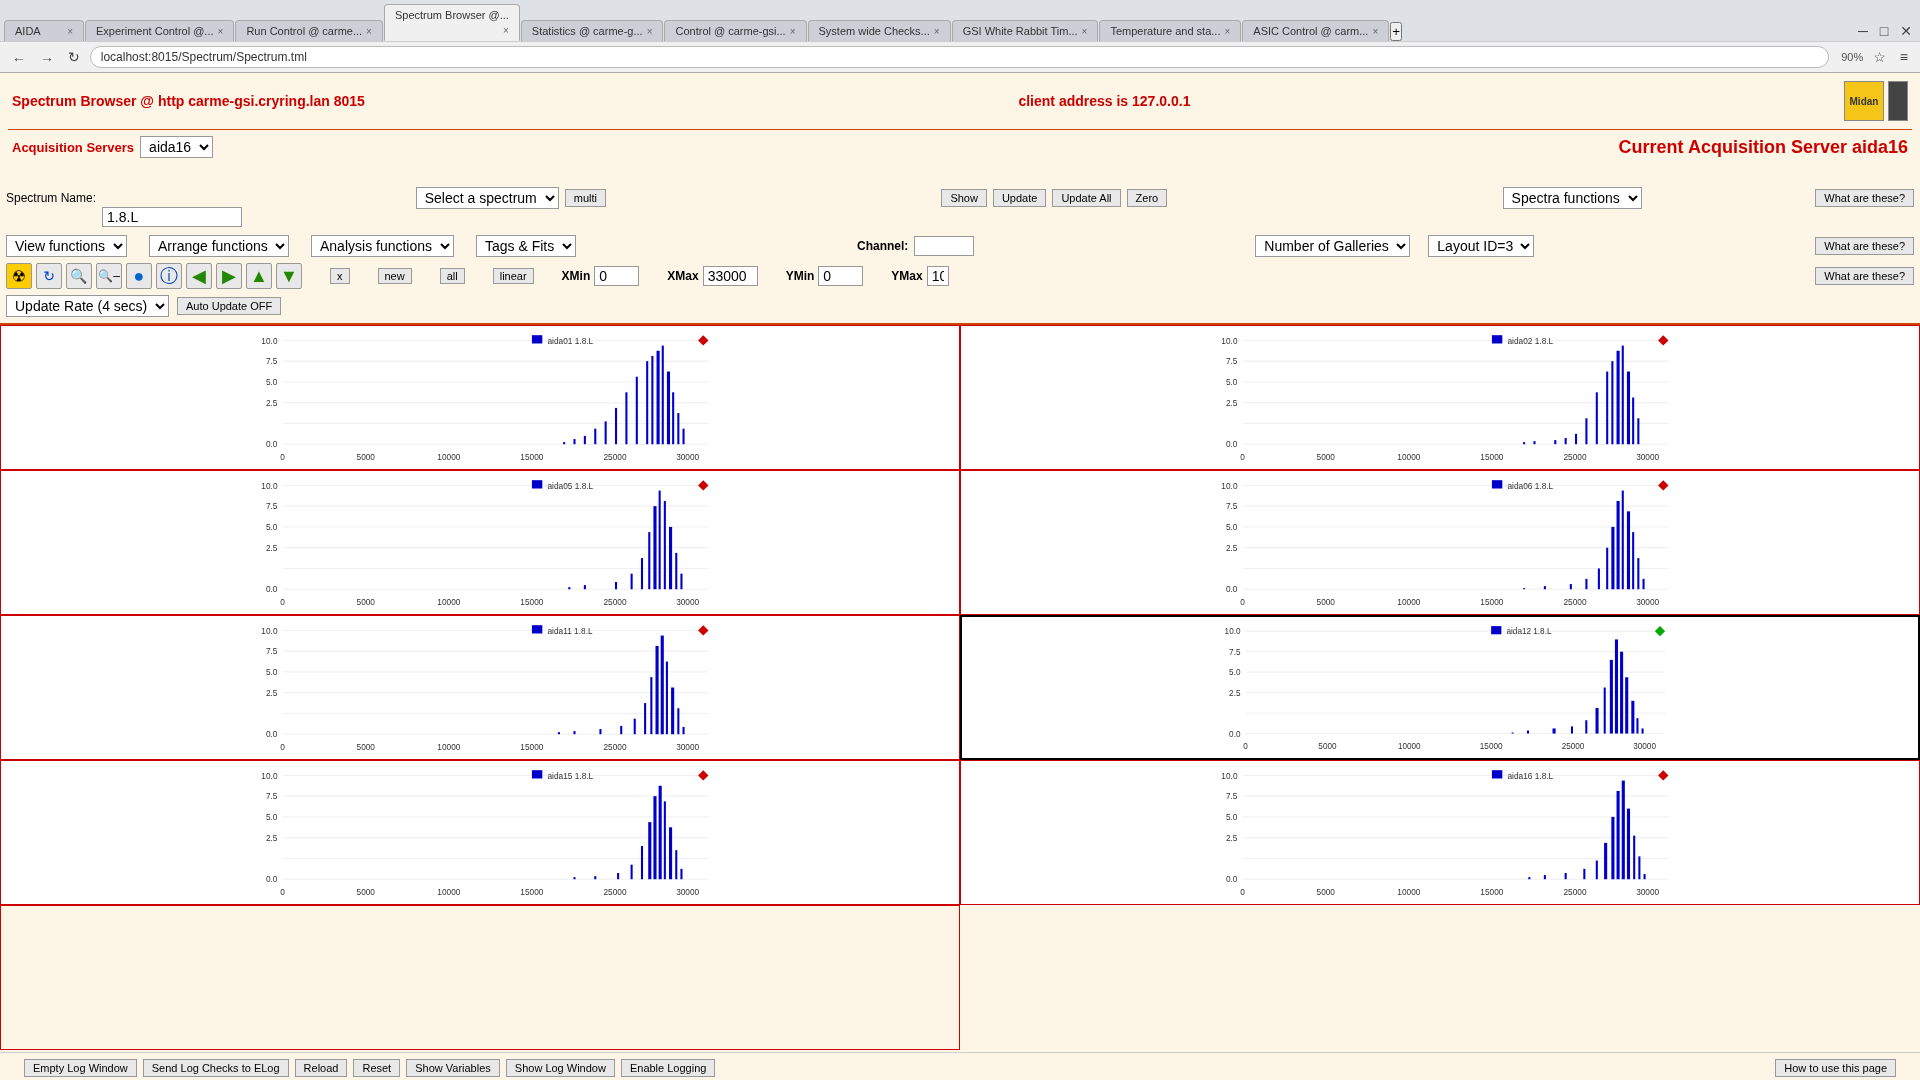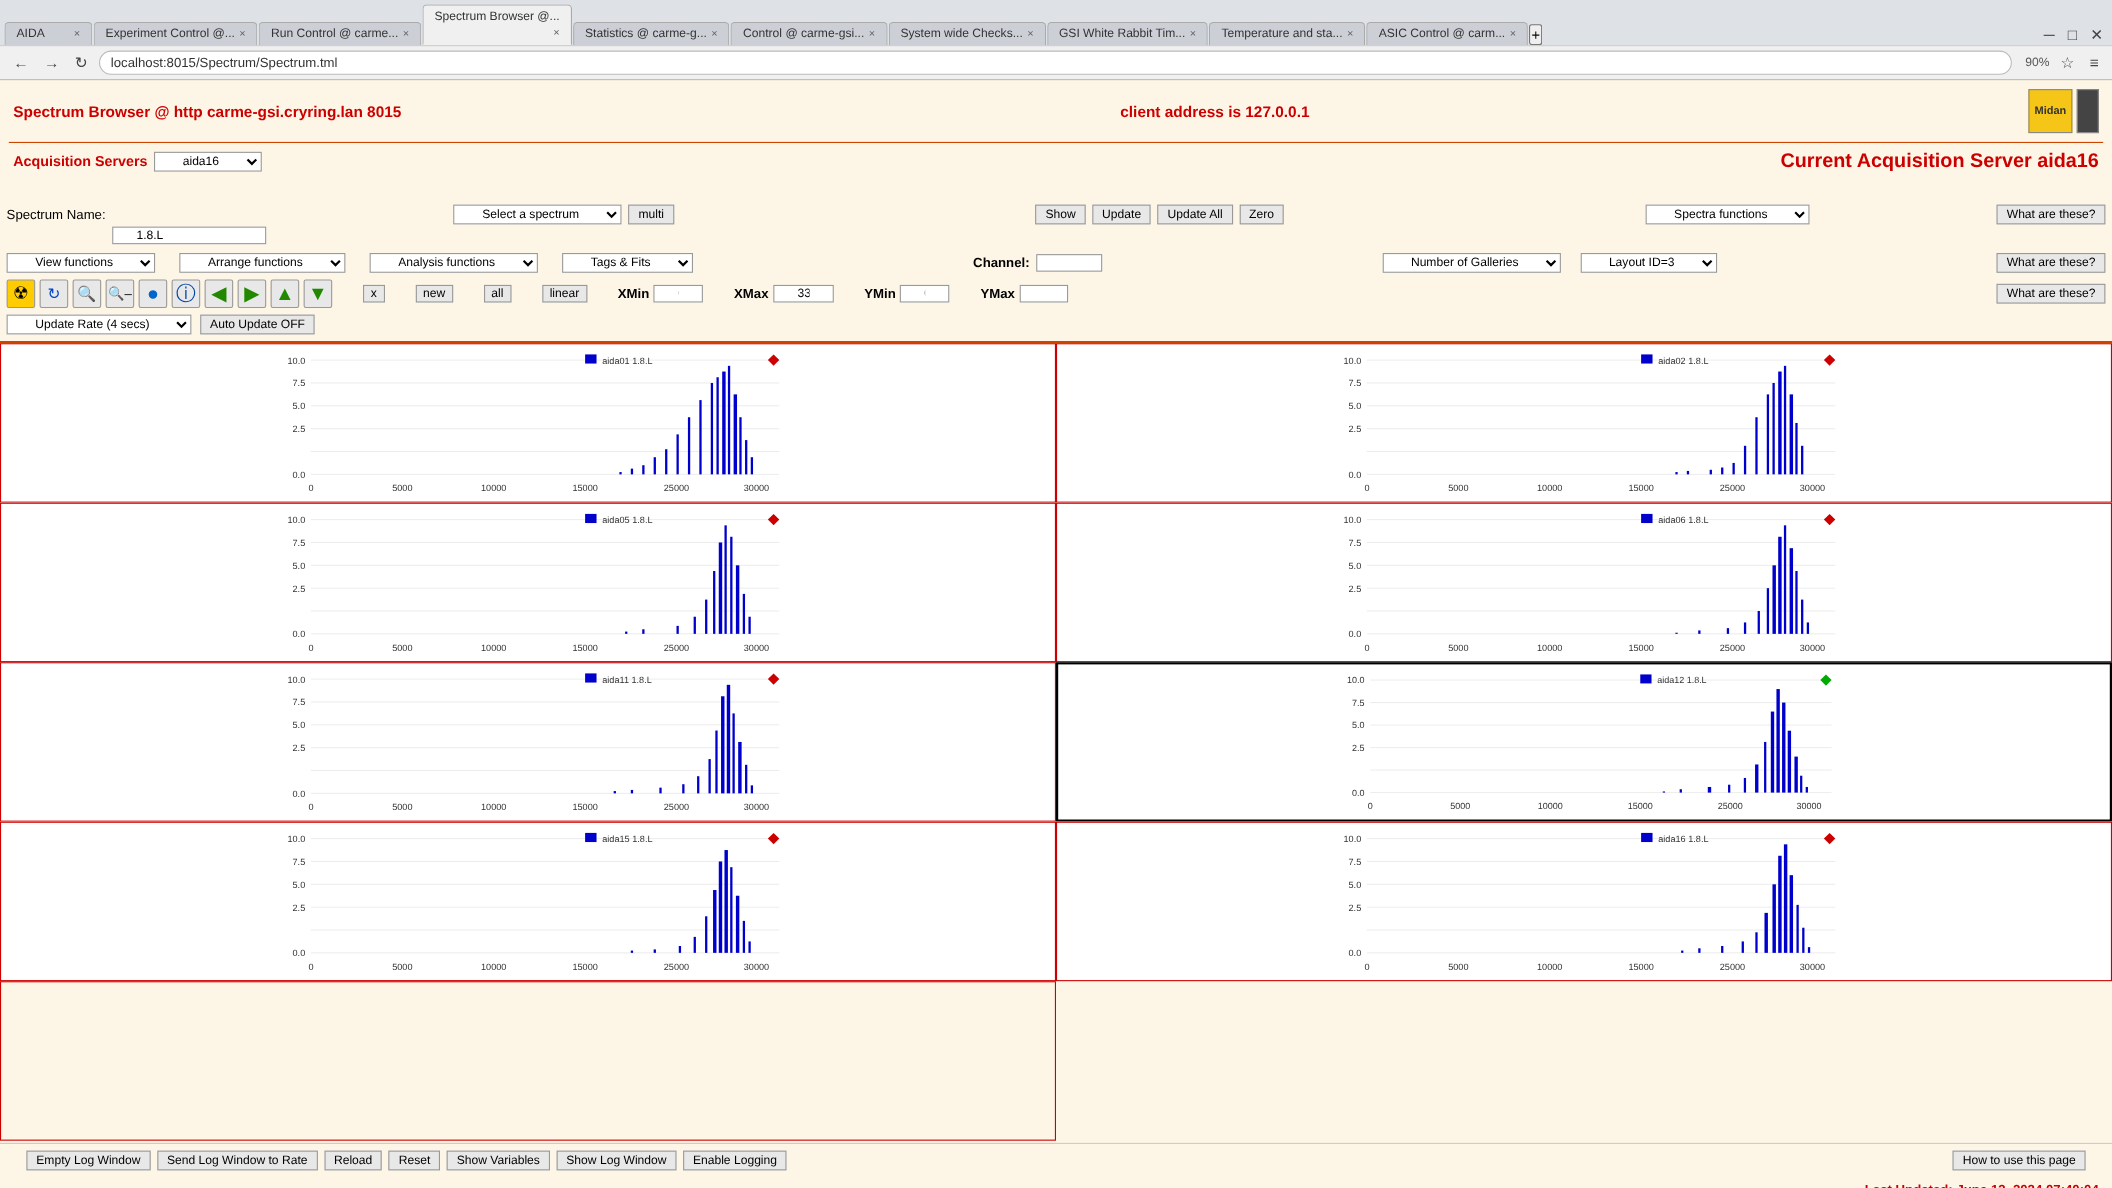--- a/index.html
+++ b/index.html
@@ -27,21 +27,21 @@
     .logo-box { width: 40px; height: 40px; background: linear-gradient(135deg, #f5c518 50%, #444 50%); border: 1px solid #888; display: flex; align-items: center; justify-content: center; font-size: 9px; font-weight: bold; color: white; }
 
     .divider { border-top: 1px solid #cc4400; margin: 0 8px; }
 
     .acq-bar { display: flex; justify-content: space-between; align-items: center; padding: 6px 12px; }
     .acq-servers { display: flex; align-items: center; gap: 6px; color: #cc0000; font-size: 13px; font-weight: bold; }
     .acq-current { color: #cc0000; font-size: 18px; font-weight: bold; }
 
     .controls-row { display: flex; align-items: center; gap: 6px; padding: 4px 6px; flex-wrap: wrap; }
 
-    select, input[type="text"] { font-size: 11px; padding: 1px 21px; border: 1px solid #999; background: white; }
+    select, input[type="text"] { font-size: 14px; padding: 1px 4px; border: 1px solid #999; background: white; }
     button.ctrl-btn { font-size: 11px; padding: 2px 8px; border: 1px solid #999; background: #e8e8e8; cursor: pointer; }
 
     .spectrum-name-label { color: #000; font-size: 12px; }
 
     .icon-row { display: flex; align-items: center; gap: 4px; padding: 2px 6px; }
     .icon-btn { width: 26px; height: 26px; display: inline-flex; align-items: center; justify-content: center; cursor: pointer; border: 1px solid #999; background: #e8e8e8; border-radius: 2px; font-size: 14px; }
 
     .small-btn { font-size: 11px; padding: 1px 6px; border: 1px solid #999; background: #e8e8e8; cursor: pointer; }
 
     .update-row { display: flex; align-items: center; gap: 8px; padding: 4px 6px; }
@@ -591,21 +591,21 @@
       </div>
     </div>
 
     <div class="chart-cell" style="background:#fdf5e6;">
     </div>
 
   </div>
 
   <div class="bottom-bar">
     <button class="ctrl-btn">Empty Log Window</button>
-    <button class="ctrl-btn">Send Log Window to Rate</button>
+    <button class="ctrl-btn">Send Log Checks to ELog</button>
     <button class="ctrl-btn">Reload</button>
     <button class="ctrl-btn">Reset</button>
     <button class="ctrl-btn">Show Variables</button>
     <button class="ctrl-btn">Show Log Window</button>
     <button class="ctrl-btn">Enable Logging</button>
     <div class="how-to">
       <button class="ctrl-btn">How to use this page</button>
     </div>
   </div>
 

